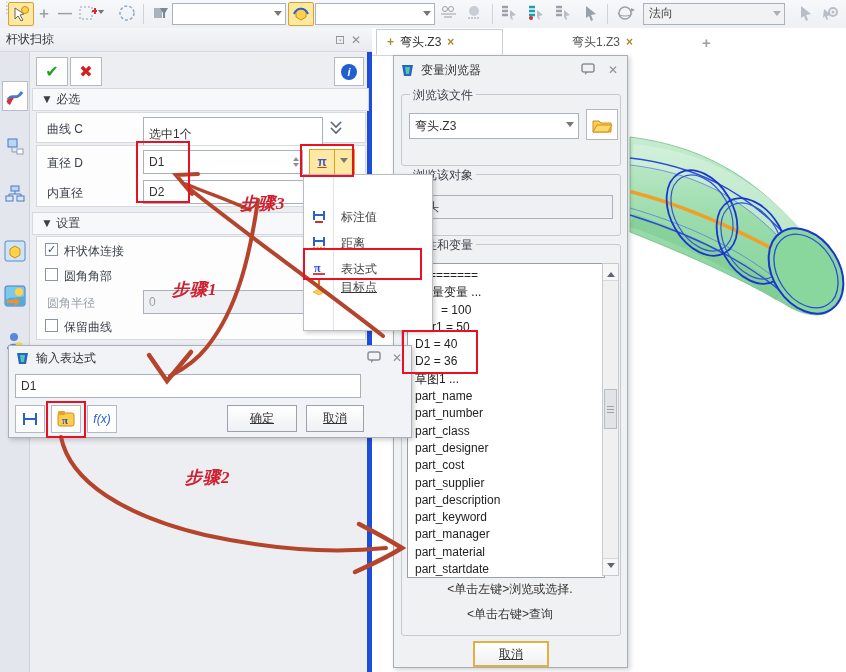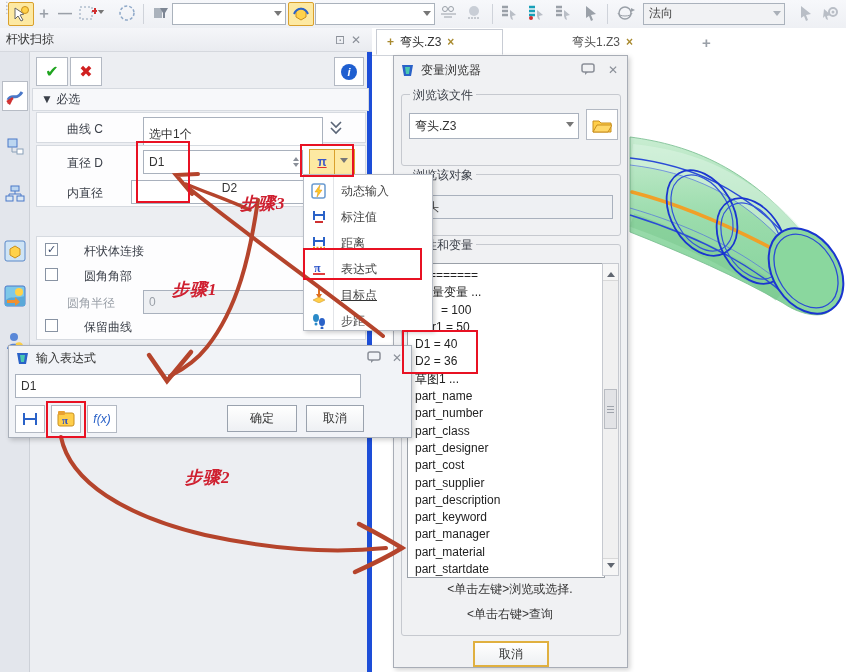--- a/index.html
+++ b/index.html
@@ -28,21 +28,21 @@
   .paneltitle{left:0;top:0;width:372px;height:24px;background:linear-gradient(#f5f6f9,#e9ebf0);
               border-bottom:1px solid #d5d8de;display:flex;align-items:center;padding-left:6px;box-sizing:border-box;}
   .winbtn{color:#8a8f98;font-size:12px;width:16px;text-align:center;}
   .iconstrip{left:0;top:24px;width:30px;height:620px;background:#e3e6ec;border-right:1px solid #cdd1d8;box-sizing:border-box;}
   .stripicon{left:2px;width:26px;height:30px;display:flex;align-items:center;justify-content:center;}
   .stripicon.sel{background:#fff;border:1px solid #b7bcc5;box-sizing:border-box;}
   .okbtn,.xbtn,.infobtn{background:#fff;border:1px solid #b3b9c3;display:flex;align-items:center;justify-content:center;font-weight:bold;}
   .sechdr{left:32px;width:337px;height:23px;background:#f7f8fa;border:1px solid #d6dae0;box-sizing:border-box;
           display:flex;align-items:center;padding-left:8px;color:#3a3f48;}
   .whitebox{left:36px;width:330px;background:#fdfdfe;border:1px solid #d6dae0;box-sizing:border-box;}
-  .frow-label{color:#3a3f48;margin-left:20px;}
+  .frow-label{color:#3a3f48;}
   .inp{background:#fff;border:1px solid #a9b1bd;box-sizing:border-box;display:flex;align-items:center;padding-left:5px;}
   .inp.gray{background:#eef0f3;color:#9aa0a8;}
   .spin{width:12px;display:flex;flex-direction:column;align-items:center;justify-content:center;gap:2px;}
   .spin i{width:0;height:0;border:3px solid transparent;}
   .spin .up{border-bottom:4px solid #8a8f98;}
   .spin .dn{border-top:4px solid #8a8f98;}
   .pibtn{background:#fde9a2;border:1px solid #d9a02c;display:flex;box-sizing:border-box;}
   .pibtn .pi{width:24px;display:flex;align-items:center;justify-content:center;color:#3a57c8;font-weight:bold;border-right:1px solid #d9a02c;
              text-decoration:underline;text-decoration-color:#e03030;}
   .pibtn .dd{width:18px;display:flex;align-items:center;justify-content:center;}
@@ -52,21 +52,21 @@
   .menu{left:303px;top:174px;width:130px;height:157px;background:#fff;border:1px solid #b8bdc6;box-shadow:2px 2px 4px rgba(0,0,0,.18);z-index:10;box-sizing:border-box;}
   .menu .gutter{position:absolute;left:29px;top:0;width:1px;height:100%;background:#e2e4e8;}
   .mitem{position:absolute;left:0;width:128px;height:26px;display:flex;align-items:center;}
   .mitem .mic{width:29px;display:flex;align-items:center;justify-content:center;}
   .mitem .mlabel{padding-left:8px;color:#444;}
   
   .exprdlg{left:8px;top:345px;width:404px;height:93px;background:#f1f3f7;border:1px solid #aab0ba;
            box-shadow:2px 2px 5px rgba(0,0,0,.2);z-index:5;box-sizing:border-box;}
   .dlgtitle{display:flex;align-items:center;height:24px;padding:0 6px;gap:6px;}
   .smallbtn{background:#fff;border:1px solid #b3b9c3;display:flex;align-items:center;justify-content:center;box-sizing:border-box;}
-  .pushbtn{background:linear-gradient(#ffffff,#eef0f3);border:1px solid #9aa2ae;display:flex;align-items:center;justify-content:center;box-sizing:border-box;color:#333;}
+  .pushbtn{background:linear-gradient(#ffffff,#eef0f3);border:1px solid #9aa2ae;display:flex;align-items:center;justify-content:center;box-sizing:border-box;color:#333;text-decoration:underline;}
   
   .varpanel{left:393px;top:55px;width:235px;height:613px;background:#f0f1f3;border:1px solid #a8adb6;
             box-shadow:2px 2px 5px rgba(0,0,0,.18);z-index:3;box-sizing:border-box;}
   .grp{position:absolute;border:1px solid #c6c9cf;border-radius:3px;}
   .grp .gl{position:absolute;left:8px;top:-8px;background:#f0f1f3;padding:0 3px;color:#3a3f48;}
   .varlist{position:absolute;left:13px;top:207px;width:196px;height:310px;background:#fff;border:1px solid #9aa0a8;
            overflow:hidden;padding:3px 0 0 0;box-sizing:content-box;}
   .vrow{height:17.3px;line-height:17.3px;padding-left:7px;white-space:nowrap;color:#222;}
   .pad17{padding-left:24px;} .pad26{padding-left:33px;}
   .sbar{position:absolute;left:208px;top:207px;width:17px;height:313px;background:#f0f0f0;border:1px solid #c6c9cf;box-sizing:border-box;}
@@ -323,29 +323,32 @@
           <i class="dn"></i>
         </span>
     </div>
     <div class="abs pibtn" style="left:272px;top:3px;width:46px;height:26px;">
       <span class="pi">π</span>
       <span class="dd">
           <span class="caret"></span>
         </span>
     </div>
     <span class="abs frow-label" style="left:10px;top:39px;">内直径</span>
-    <div class="abs inp" style="left:94px;top:34px;width:192px;height:24px;flex-direction:column;">
+    <div class="abs inp" style="left:106px;top:34px;width:192px;height:24px;">
       <span>D2</span>
       <span class="spin" style="margin-left:auto;">
           <i class="up"></i>
           <i class="dn"></i>
         </span>
     </div>
   </div>
 
+  <div class="abs sechdr" style="top:184px;">
+    <span>▼ 设置</span>
+  </div>
 
   <div class="abs whitebox" style="top:208px;height:104px;">
     <span class="abs cb checked" style="left:8px;top:6px;"></span>
     <span class="abs frow-label" style="left:27px;top:6px;">杆状体连接</span>
     <span class="abs cb" style="left:8px;top:31px;"></span>
     <span class="abs frow-label" style="left:27px;top:31px;">圆角角部</span>
     <span class="abs frow-label" style="left:10px;top:58px;color:#9aa0a8;">圆角半径</span>
     <div class="abs inp gray" style="left:106px;top:53px;width:172px;height:24px;">
       <span>0</span>
       <span class="spin" style="margin-left:auto;">
@@ -479,29 +482,20 @@
   <div class="hint" style="left:6px;top:525px;">&lt;单击左键&gt;浏览或选择.</div>
   <div class="hint" style="left:6px;top:550px;">&lt;单击右键&gt;查询</div>
 
   <div class="abs pushbtn" style="left:79px;top:585px;width:76px;height:26px;border:2px solid #e0b040;">
     <span>取消</span>
   </div>
 </div>
 
 <div class="abs menu">
   <div class="gutter"></div>
-  <div class="mitem" style="top:3px;">
-    <span class="mic">
-        <svg width="16" height="16">
-          <rect x="1" y="1" width="13" height="14" rx="2" fill="none" stroke="#6a9ad0" stroke-width="1.5"></rect>
-          <polygon points="9,2 4,9 7,9 6,14 11,7 8,7" fill="#ffc828" stroke="#d89010" stroke-width="0.5"></polygon>
-        </svg>
-      </span>
-    <span class="mlabel">动态输入</span>
-  </div>
   <div class="mitem" style="top:29px;">
     <span class="mic">
         <svg width="16" height="16">
           <path d="M3 2 v9 M13 2 v9 M3 6 h10" stroke="#2a62c8" stroke-width="2" fill="none"></path>
           <path d="M4 13 h8" stroke="#d03030" stroke-width="2"></path>
         </svg>
       </span>
     <span class="mlabel">标注值</span>
   </div>
   <div class="mitem" style="top:55px;">
@@ -515,40 +509,29 @@
   </div>
   <div class="mitem" style="top:81px;">
     <span class="mic">
         <svg width="16" height="16">
           <text x="3" y="11" font-size="12" font-weight="bold" fill="#2a52c8" font-family="Liberation Serif,serif">π</text>
           <path d="M2 13 h12" stroke="#e04040" stroke-width="2"></path>
         </svg>
       </span>
     <span class="mlabel">表达式</span>
   </div>
-  <div class="mitem" style="top:107px;text-decoration:underline;">
+  <div class="mitem" style="top:99px;text-decoration:underline;">
     <span class="mic">
         <svg width="16" height="16">
           <path d="M8 1 v7" stroke="#e07020" stroke-width="2"></path>
           <polygon points="5,7 11,7 8,12" fill="#e07020"></polygon>
           <polygon points="2,13 8,10 14,13 8,16" fill="#ffce4a" stroke="#c98f1e" stroke-width="0.5"></polygon>
         </svg>
       </span>
     <span class="mlabel">目标点</span>
-  </div>
-  <div class="mitem" style="top:133px;">
-    <span class="mic">
-        <svg width="16" height="16">
-          <ellipse cx="5" cy="5" rx="3" ry="4" fill="#2a8ac8"></ellipse>
-          <ellipse cx="5" cy="11" rx="1.5" ry="1.5" fill="#2a8ac8"></ellipse>
-          <ellipse cx="11" cy="9" rx="3" ry="4" fill="#2a62c8"></ellipse>
-          <ellipse cx="11" cy="15" rx="1.5" ry="1.5" fill="#2a62c8"></ellipse>
-        </svg>
-      </span>
-    <span class="mlabel">步距</span>
   </div>
 </div>
 
 <svg class="abs overlay">
   <g stroke="#b5442c" fill="none" stroke-linecap="round">
     <path d="M 383 336 C 335 298, 250 237, 186 186" stroke-width="4"></path>
     <path d="M 250 210 C 228 200, 207 193, 186 184" stroke-width="3.5"></path>
     <path d="M 198 174 L 176 175 L 192 194" stroke-width="4"></path>
     <path d="M 258 200 C 250 255, 238 308, 207 347 C 196 361, 184 369, 170 376" stroke-width="4"></path>
     <path d="M 149 355 L 167 381 L 191 352" stroke-width="4.5"></path>

